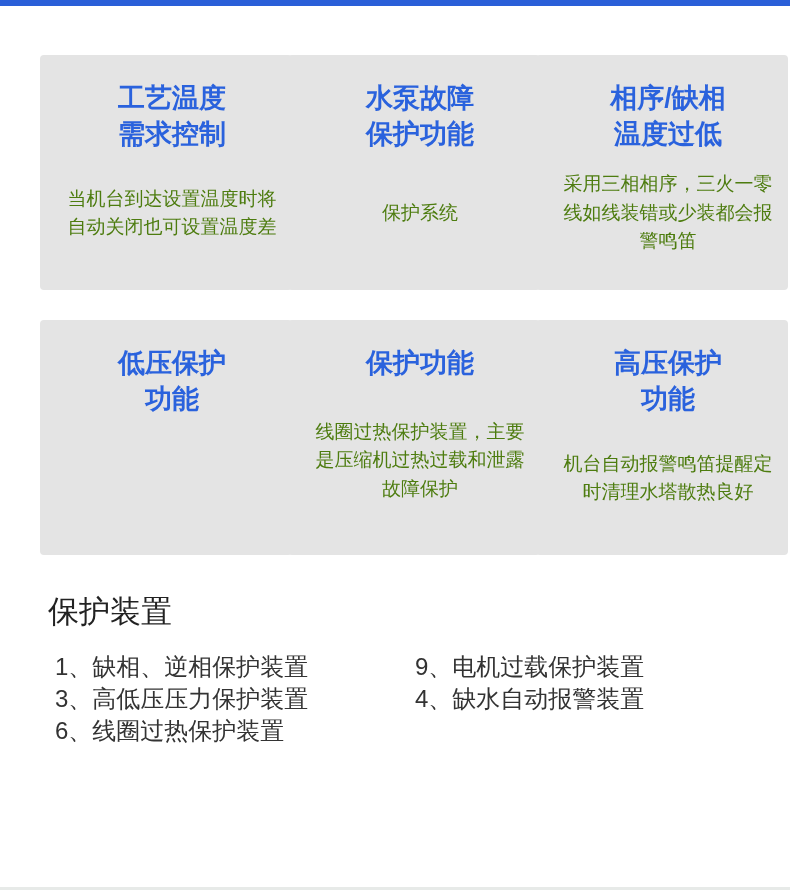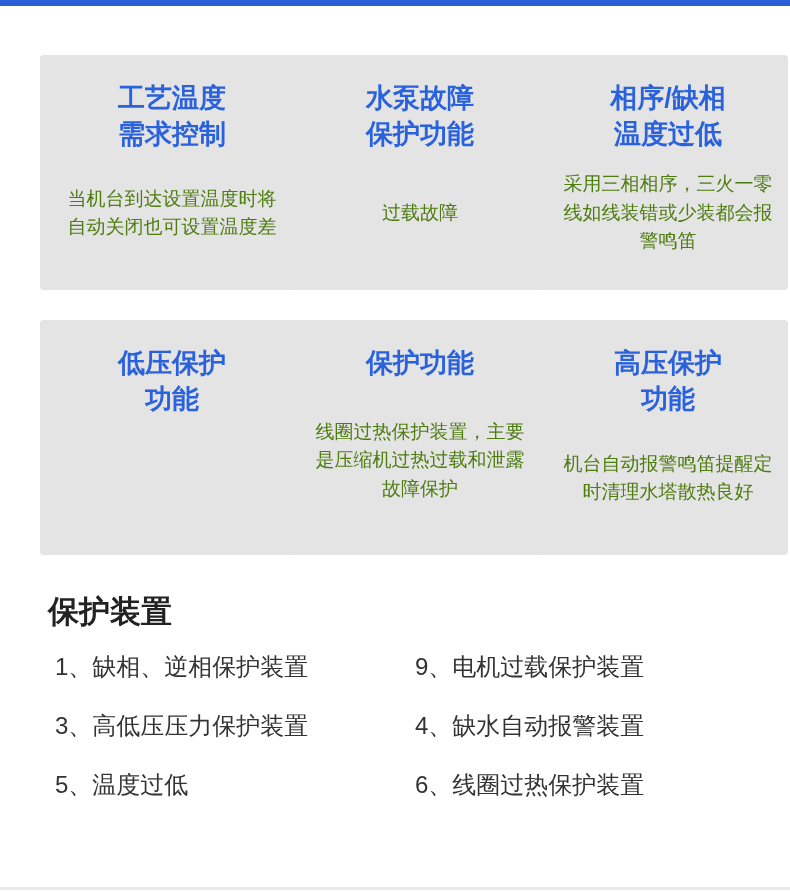--- a/index.html
+++ b/index.html
@@ -44,29 +44,28 @@
     align-items: center;
     justify-content: center;
     color: #4d7c0f;
     font-size: 19px;
     line-height: 1.5;
     padding: 6px 2px 0 2px;
   }
   .section-heading {
     margin: 36px 0 8px 48px;
     font-size: 31px;
-    font-weight: bold;
+    font-weight: normal;
     color: #222222;
   }
   .protection-list {
     margin: 18px 0 0 55px;
     width: 690px;
     display: grid;
     grid-template-columns: 360px 330px;
-    row-gap: 27px;
     font-size: 24px;
     color: #333333;
   }
   .list-item { white-space: nowrap; }
   .bottom-separator {
     position: absolute;
     left: 0; bottom: 2px;
     width: 790px; height: 3px;
     background: #e7eae8;
   }
@@ -84,21 +83,21 @@
       <div>需求控制</div>
     </div>
     <div class="card-body">当机台到达设置温度时将自动关闭也可设置温度差</div>
   </div>
 
   <div class="card">
     <div class="card-title">
       <div>水泵故障</div>
       <div>保护功能</div>
     </div>
-    <div class="card-body">过载故障</div>
+    <div class="card-body">保护系统</div>
   </div>
 
   <div class="card">
     <div class="card-title">
       <div>相序/缺相</div>
       <div>温度过低</div>
     </div>
     <div class="card-body">采用三相相序，三火一零线如线装错或少装都会报警鸣笛</div>
   </div>
 
@@ -126,17 +125,16 @@
 
 </div>
 
 <div class="section-heading">保护装置</div>
 
 <div class="protection-list">
   <div class="list-item">1、缺相、逆相保护装置</div>
   <div class="list-item">9、电机过载保护装置</div>
   <div class="list-item">3、高低压压力保护装置</div>
   <div class="list-item">4、缺水自动报警装置</div>
-  <div class="list-item">5、温度过低</div>
   <div class="list-item">6、线圈过热保护装置</div>
 </div>
 
 <div class="bottom-separator"></div>
 
 </body></html>

